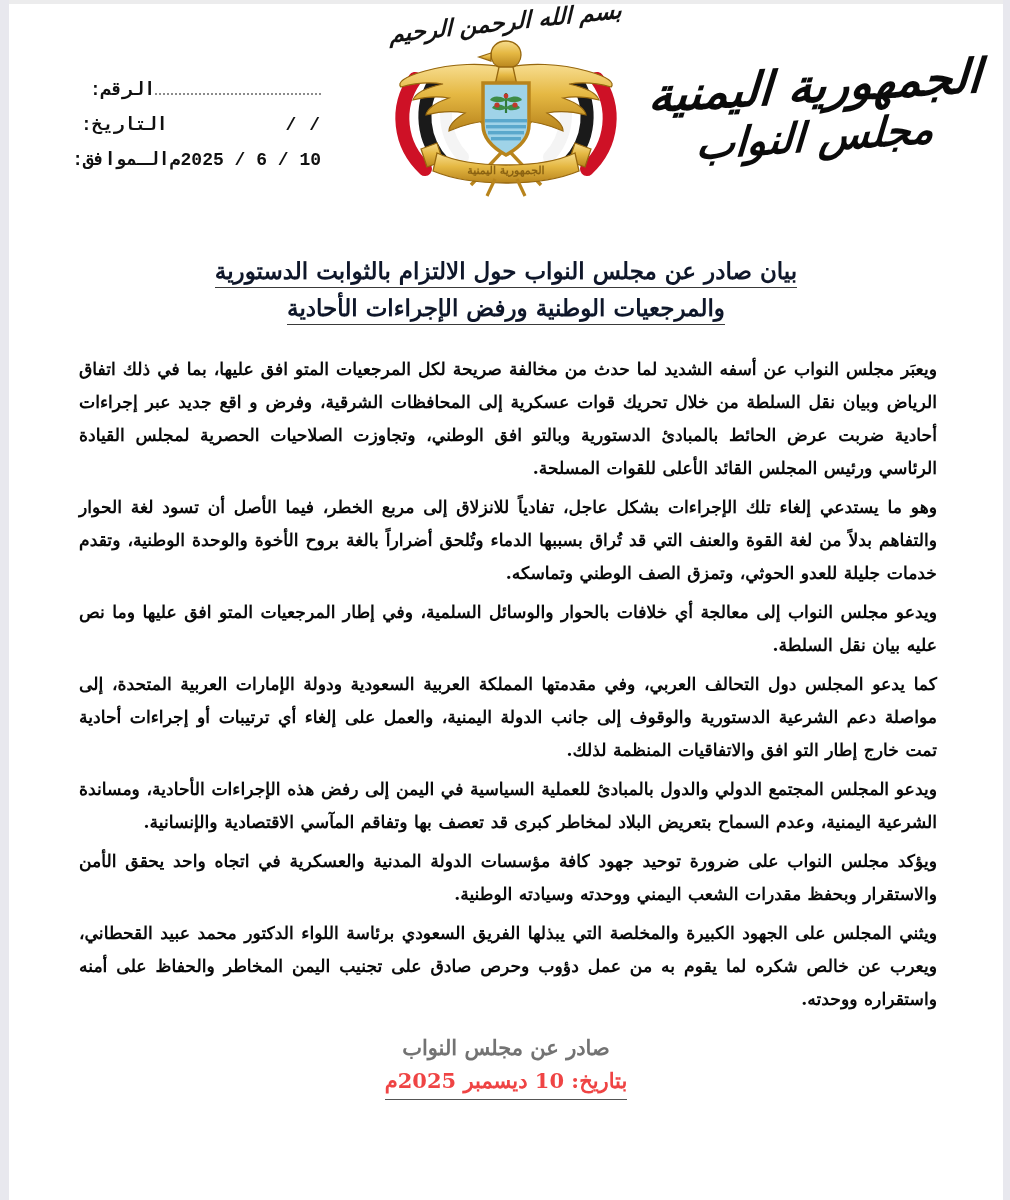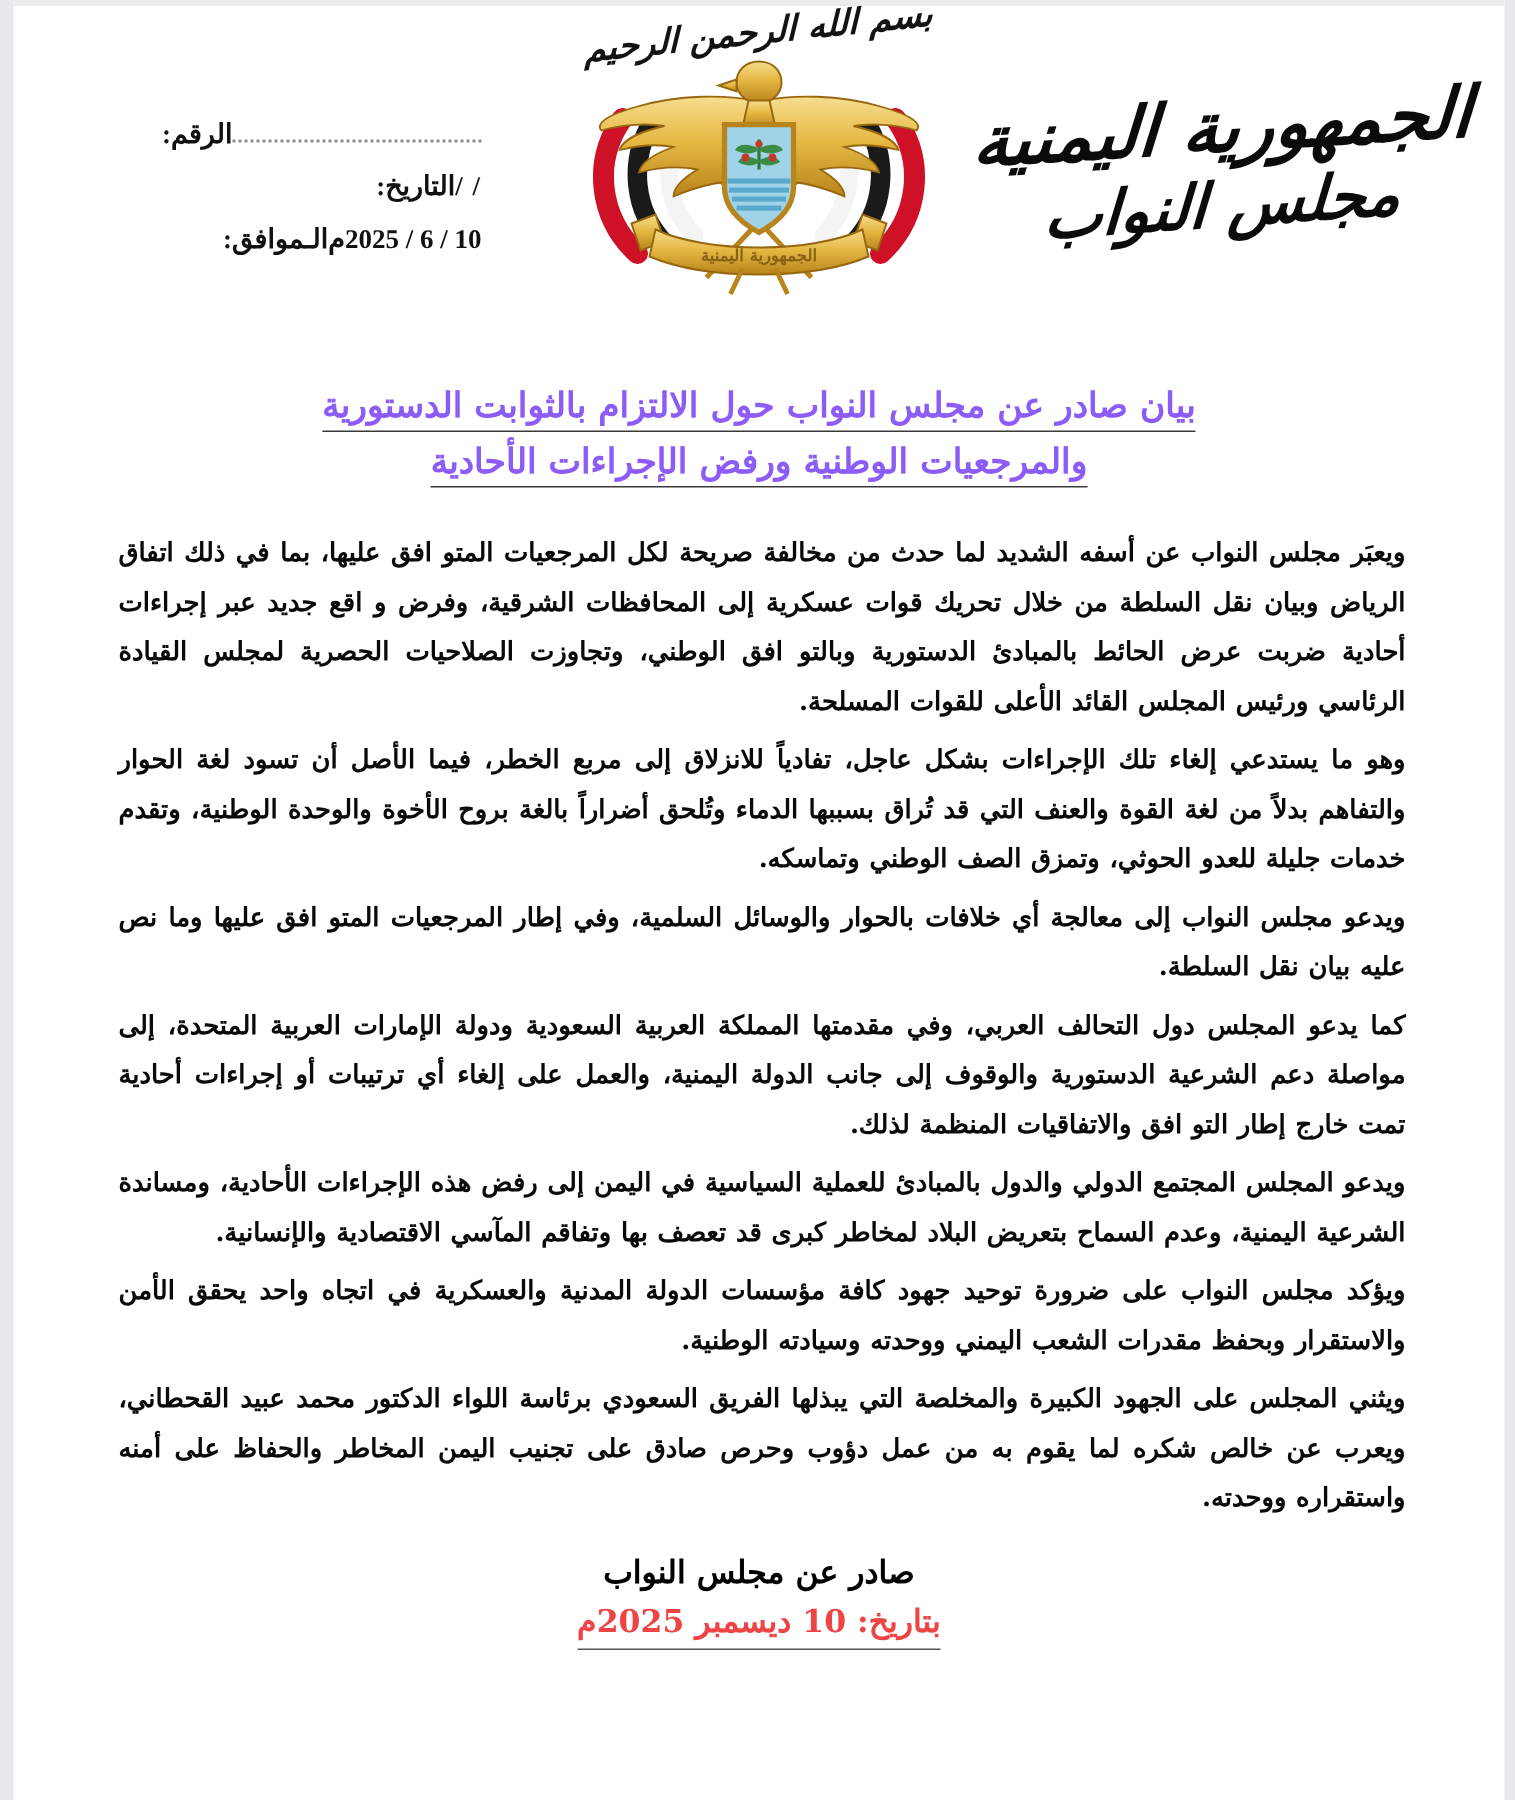--- a/index.html
+++ b/index.html
@@ -101,23 +101,23 @@
     position: absolute;
     top: 78px;
     left: 72px;
     width: 250px;
     text-align: left;
     direction: rtl;
   }
   .field-row {
     display: flex;
     flex-direction: row-reverse;
-    justify-content: flex-end;
+    justify-content: space-between;
     align-items: baseline;
-    font-family: Liberation Serif, serif;
+    font-family: Liberation Mono, monospace;
     font-size: 18px;
     font-weight: 700;
     color: #111;
     margin-bottom: 13px;
     white-space: nowrap;
   }
   .field-label {
     min-width: 74px;
     text-align: right;
   }
@@ -139,21 +139,21 @@
   .doc-title {
     margin: 24px 0 0;
     text-align: center;
     direction: rtl;
   }
   .doc-title .tline {
     display: block;
     font-family: "DejaVu Serif", "Liberation Serif", serif;
     font-size: 23px;
     font-weight: 700;
-    color: #8b5cf6;
+    color: #0f172a;
     line-height: 1.62;
     letter-spacing: -0.3px;
   }
   .doc-title .tline span.ul {
     border-bottom: 1.6px solid #3a3a3a;
     padding-bottom: 3px;
   }
 
   
   .body-text {
@@ -177,21 +177,21 @@
   .signature {
     margin-top: 16px;
     text-align: center;
     direction: rtl;
   }
   .sig-line1 {
     display: block;
     font-family: "DejaVu Serif", "Liberation Serif", serif;
     font-size: 21px;
     font-weight: 700;
-    color: #000000;
+    color: #737373;
     line-height: 1.5;
   }
   .sig-line2 {
     display: inline-block;
     font-family: "DejaVu Serif", "Liberation Serif", serif;
     font-size: 21px;
     font-weight: 700;
     color: #ef4444;
     line-height: 1.5;
     border-bottom: 1.5px solid #555;

